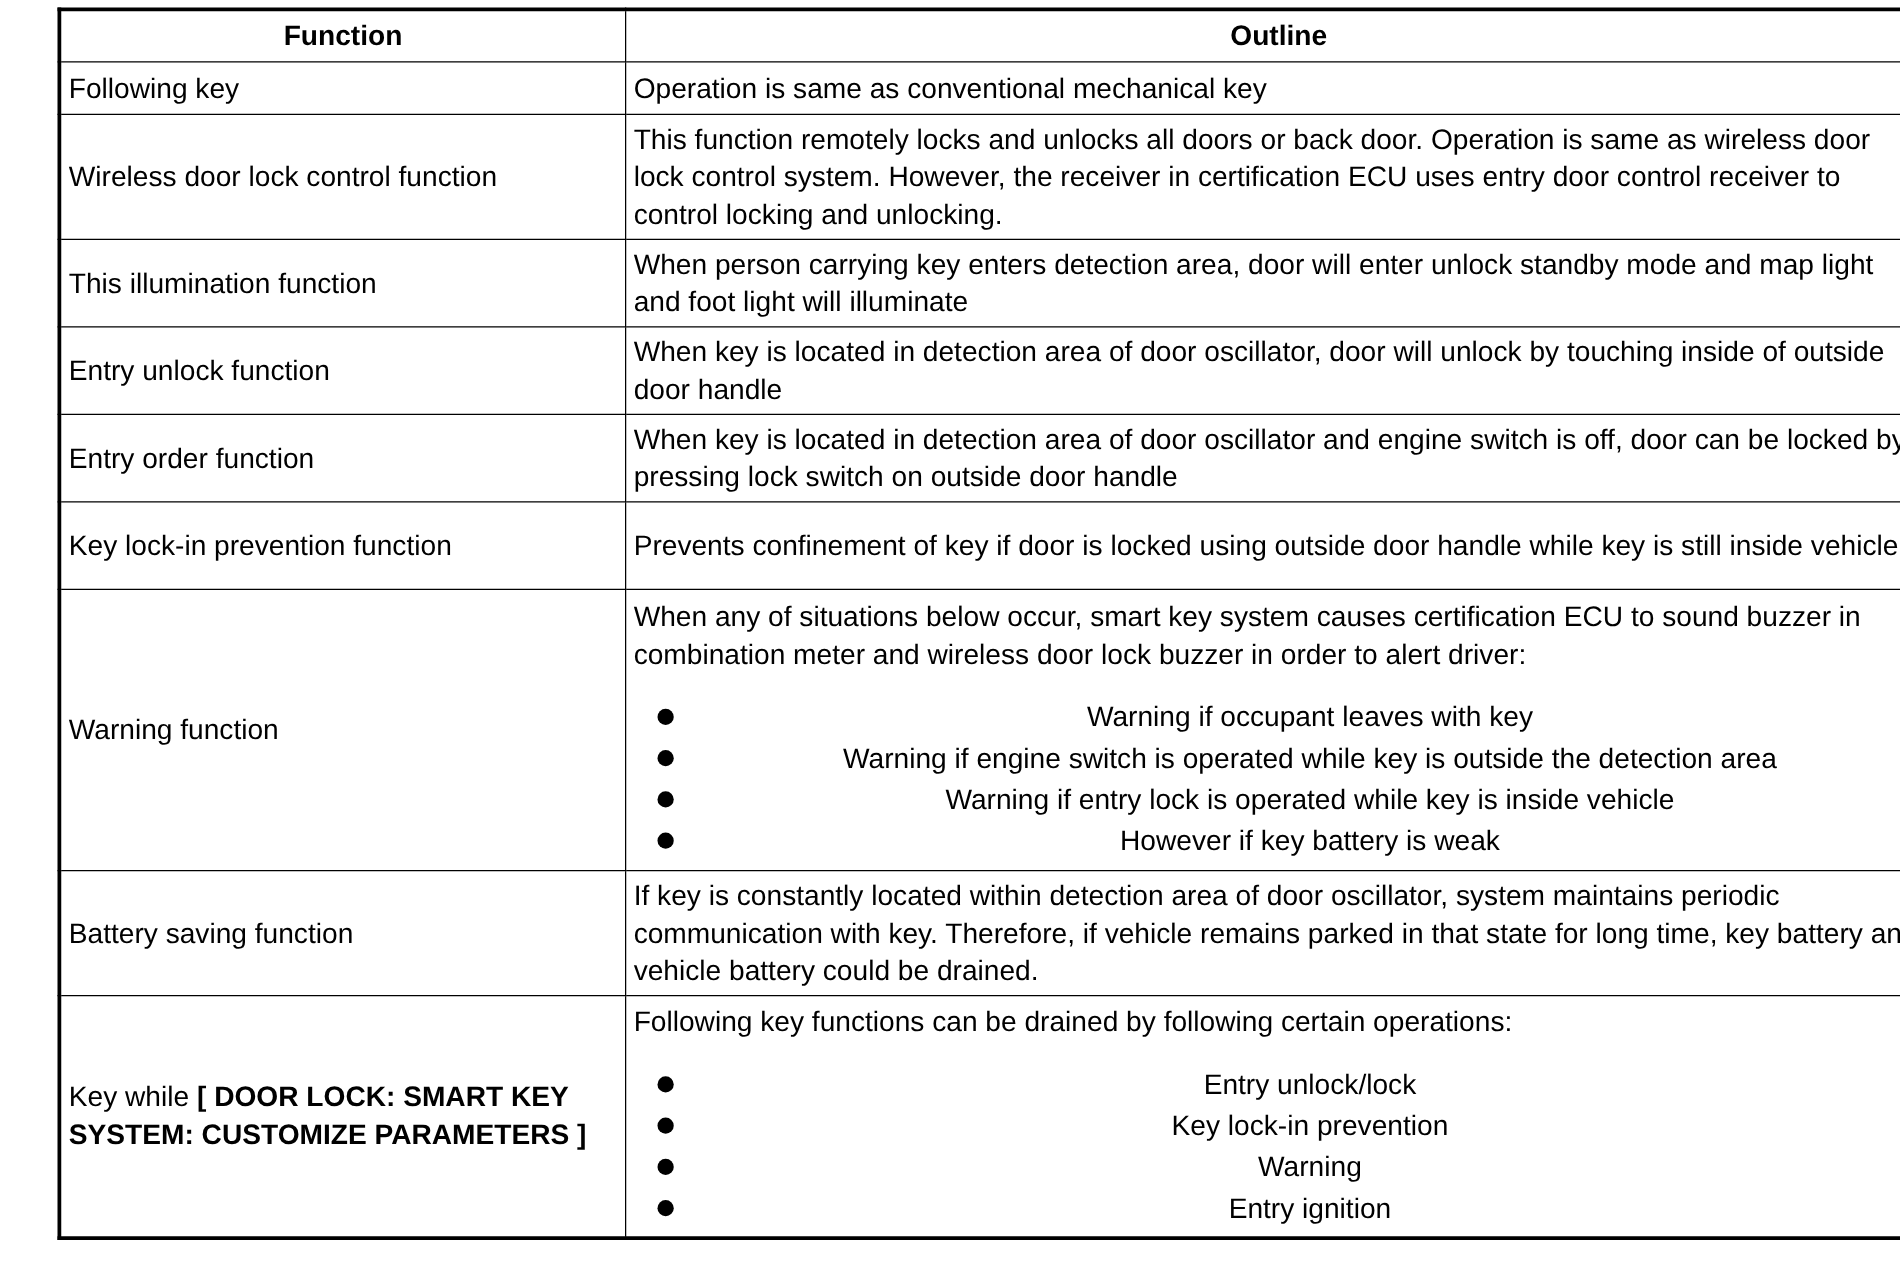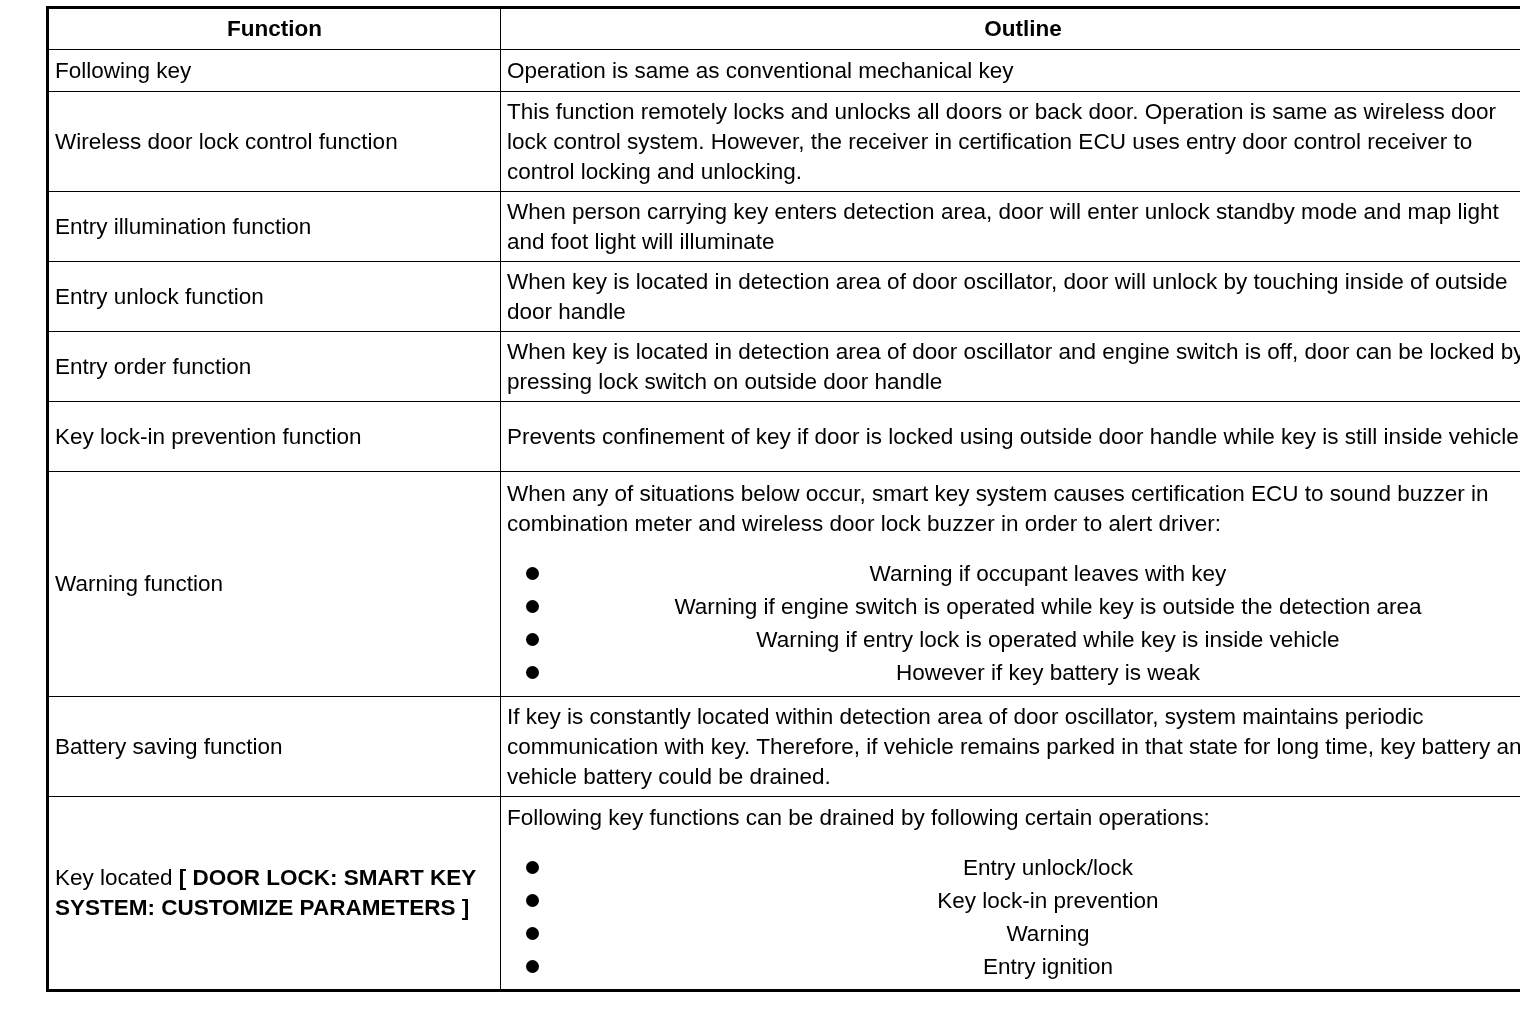--- a/index.html
+++ b/index.html
@@ -51,21 +51,21 @@
   <tbody>
     <tr class="r1">
       <td class="fn">Following key</td>
       <td class="ol">Operation is same as conventional mechanical key</td>
     </tr>
     <tr class="r2">
       <td class="fn">Wireless door lock control function</td>
       <td class="ol">This function remotely locks and unlocks all doors or back door. Operation is same as wireless door lock control system. However, the receiver in certification ECU uses entry door control receiver to control locking and unlocking.</td>
     </tr>
     <tr class="r3">
-      <td class="fn">Entry illumination function</td>
+      <td class="fn">This illumination function</td>
       <td class="ol">When person carrying key enters detection area, door will enter unlock standby mode and map light and foot light will illuminate</td>
     </tr>
     <tr class="r4">
       <td class="fn">Entry unlock function</td>
       <td class="ol">When key is located in detection area of door oscillator, door will unlock by touching inside of outside door handle</td>
     </tr>
     <tr class="r5">
       <td class="fn">Entry order function</td>
       <td class="ol">When key is located in detection area of door oscillator and engine switch is off, door can be locked by pressing lock switch on outside door handle</td>
     </tr>
@@ -84,21 +84,21 @@
           <li><span class="dot"></span><span>However if key battery is weak</span></li>
         </ul>
       </td>
     </tr>
     <tr class="r8">
       <td class="fn">Battery saving function</td>
       <td class="ol">If key is constantly located within detection area of door oscillator, system maintains periodic communication with key. Therefore, if vehicle remains parked in that state for long time, key battery and vehicle battery could be drained.</td>
     </tr>
     <tr class="r9">
       <td class="fn">
-        <span>Key located</span>
+        <span>Key while</span>
         <span class="b">[ DOOR LOCK: SMART KEY SYSTEM: CUSTOMIZE PARAMETERS ]</span>
       </td>
       <td class="ol">
         <div>Following key functions can be drained by following certain operations:</div>
         <ul class="bul">
           <li><span class="dot"></span><span>Entry unlock/lock</span></li>
           <li><span class="dot"></span><span>Key lock-in prevention</span></li>
           <li><span class="dot"></span><span>Warning</span></li>
           <li><span class="dot"></span><span>Entry ignition</span></li>
         </ul>

